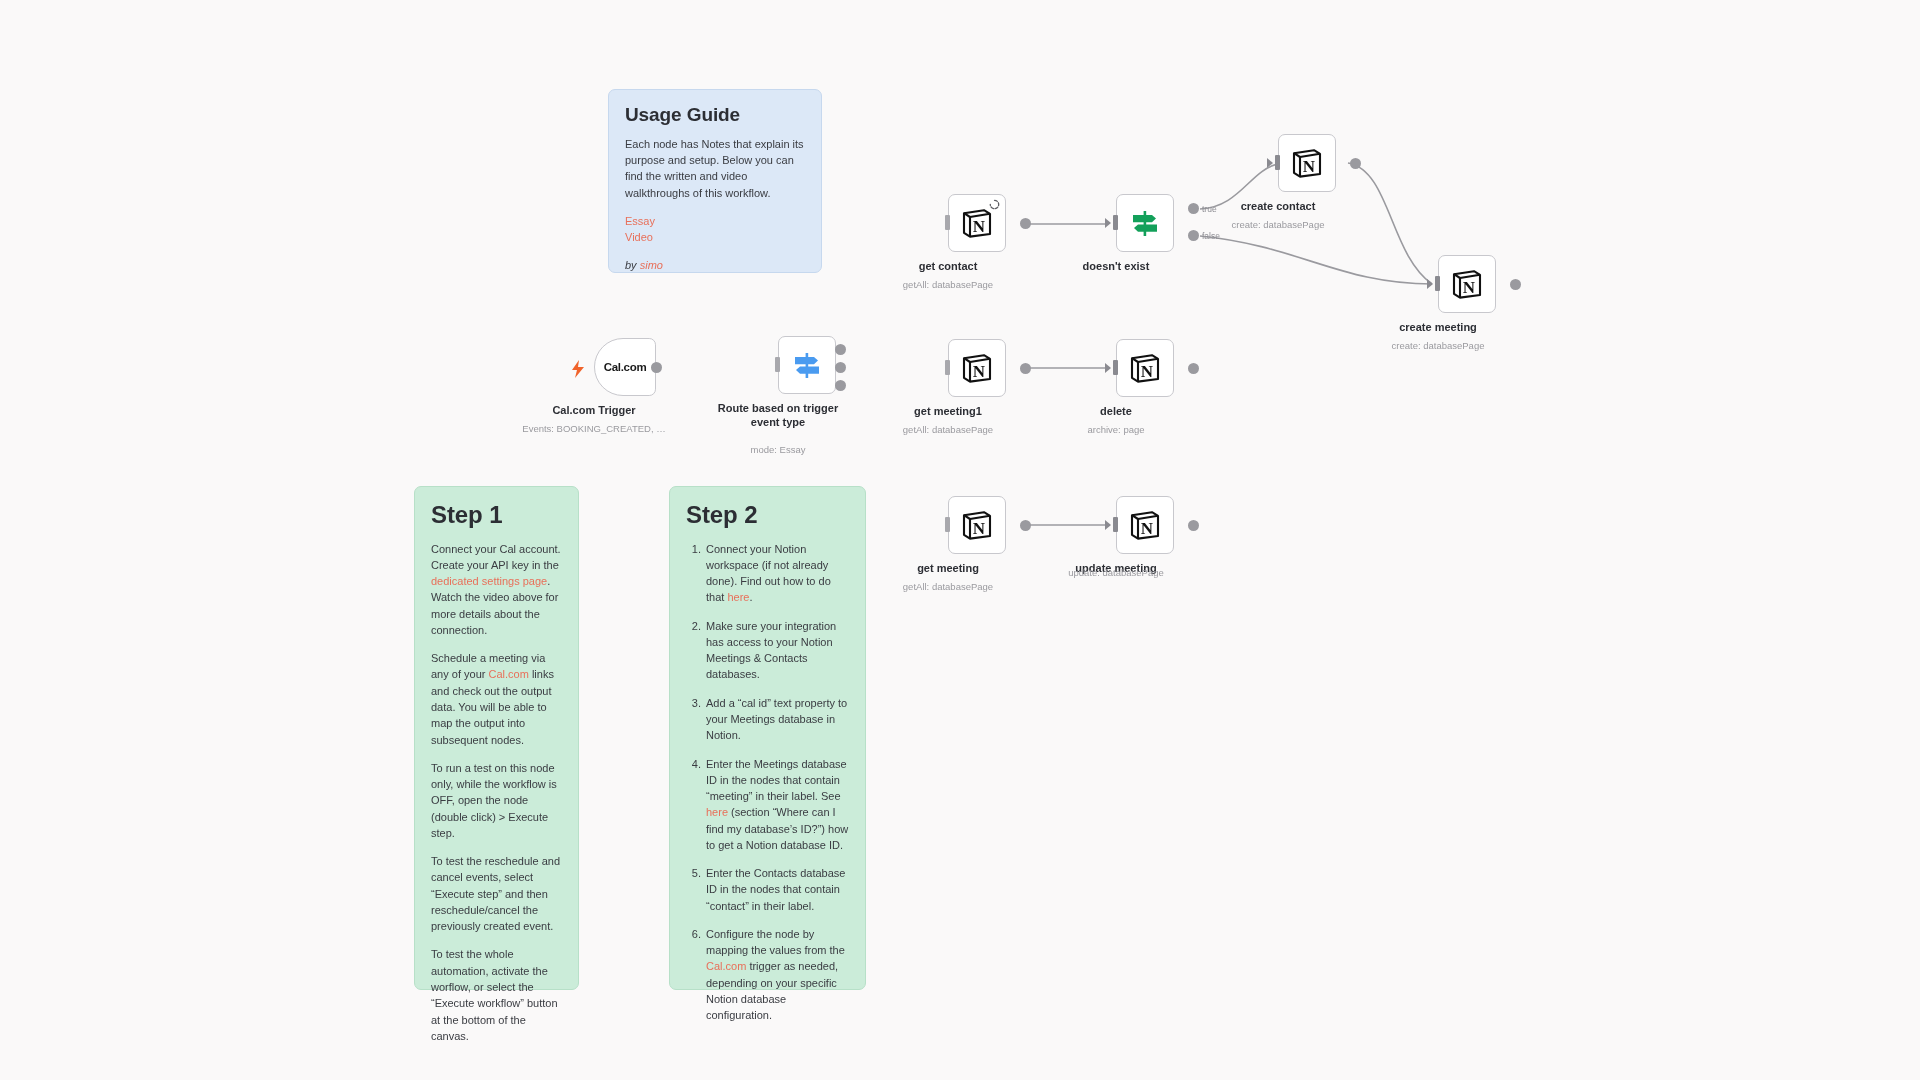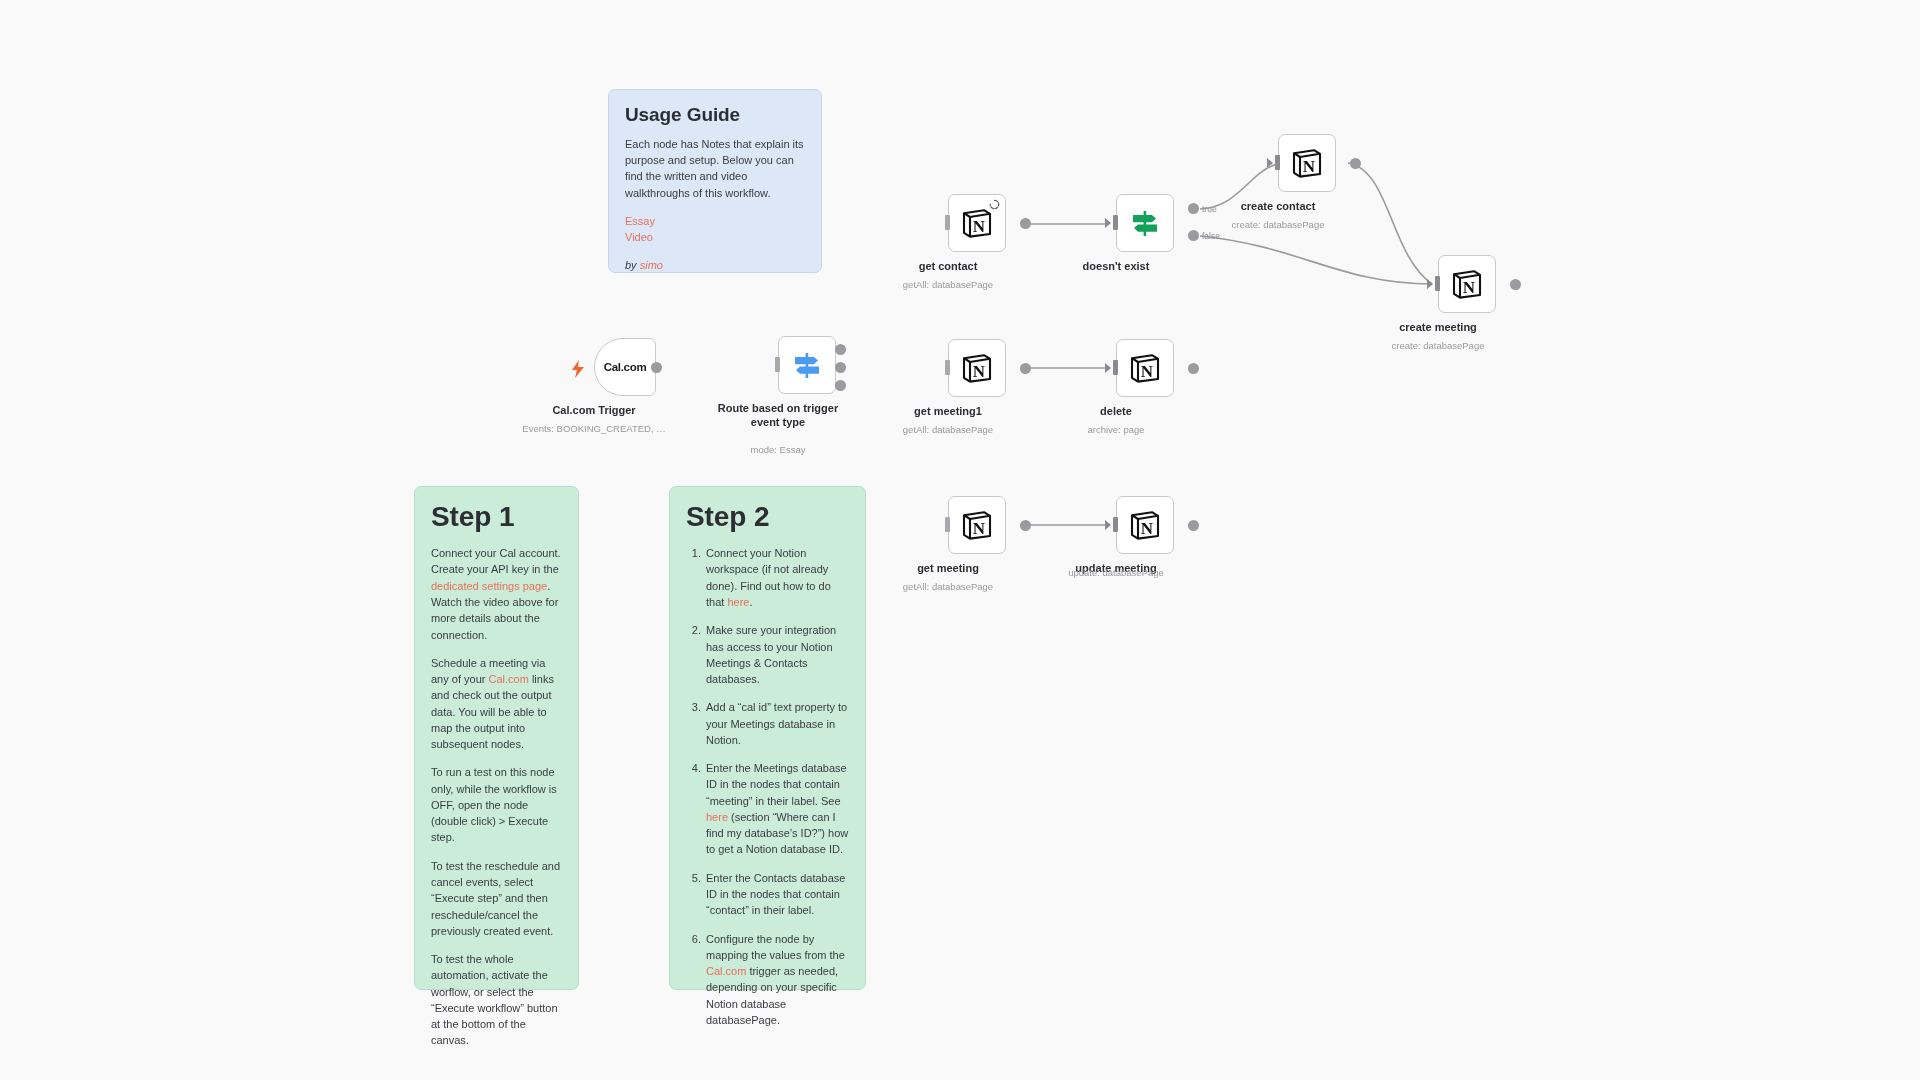--- a/index.html
+++ b/index.html
@@ -17,21 +17,21 @@
 
   
   .sticky{position:absolute;border-radius:7px;box-sizing:border-box;}
   .sticky.blue{background:#dce8f7;border:1px solid #c6d8ee;}
   .sticky.green{background:#cbecd9;border:1px solid #b7e0c8;}
   .sticky-inner{padding:14px 16px 14px 16px;}
   .sticky h1{
     margin:0 0 10px 0;font-size:19px;font-weight:bold;color:#2c2e34;
     letter-spacing:-0.1px;line-height:1.15;
   }
-  .sticky h1.big{font-size:28px;margin:0 0 12px 0;}
+  .sticky h1.big{font-size:24px;margin:0 0 12px 0;}
   .sticky p{margin:0 0 12px 0;font-size:11px;line-height:1.48;color:#3a3c42;}
   .sticky p:last-child{margin-bottom:0;}
   .lnk{color:#e8705a;text-decoration:none;}
   .byline{font-size:11px;color:#3a3c42;font-style:italic;margin-top:14px;}
   .byline .lnk{}
   .sticky ol{margin:0;padding-left:18px;font-size:11px;line-height:1.48;color:#3a3c42;}
   .sticky ol li{margin-bottom:12px;padding-left:2px;}
   .sticky ol li:last-child{margin-bottom:0;}
 
   
@@ -141,21 +141,21 @@
         <li>
           <span>Connect your Notion workspace (if not already done). Find out how to do that </span><a class="lnk" href="#">here</a><span>.</span>
         </li>
         <li>Make sure your integration has access to your Notion Meetings &amp; Contacts databases.</li>
         <li>Add a “cal id” text property to your Meetings database in Notion.</li>
         <li>
           <span>Enter the Meetings database ID in the nodes that contain “meeting” in their label. See </span><a class="lnk" href="#">here</a><span> (section “Where can I find my database’s ID?”) how to get a Notion database ID.</span>
         </li>
         <li>Enter the Contacts database ID in the nodes that contain “contact” in their label.</li>
         <li>
-          <span>Configure the node by mapping the values from the </span><a class="lnk" href="#">Cal.com</a><span> trigger as needed, depending on your specific Notion database databasePage.</span>
+          <span>Configure the node by mapping the values from the </span><a class="lnk" href="#">Cal.com</a><span> trigger as needed, depending on your specific Notion database configuration.</span>
         </li>
       </ol>
     </div>
   </div>
 
   <div class="node" style="left:594px;top:338px;">
     <svg class="bolt" style="left:-23px;top:22px;" viewBox="0 0 14 18">
       <polygon points="8,0 1,10 6,10 4,18 13,7 7,7" fill="#f0632b"></polygon>
     </svg>
     <div class="node-box trigger">

